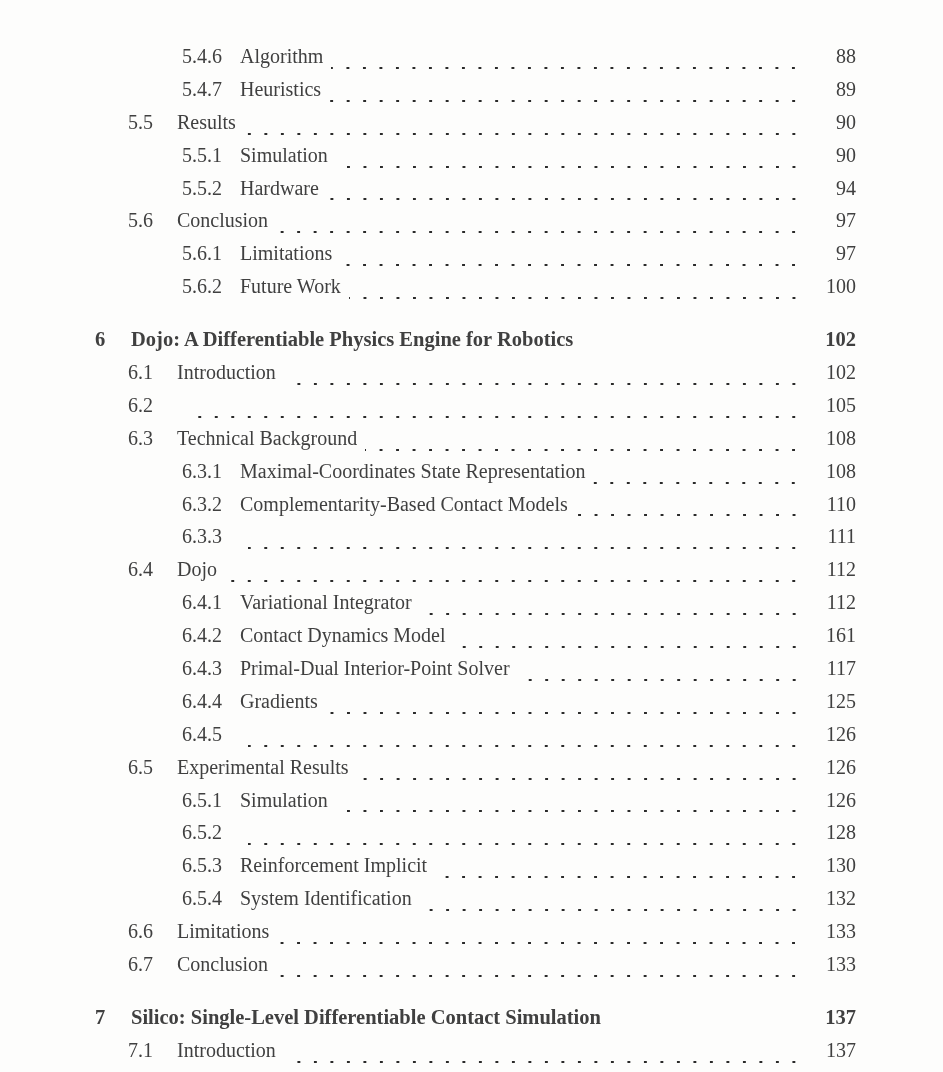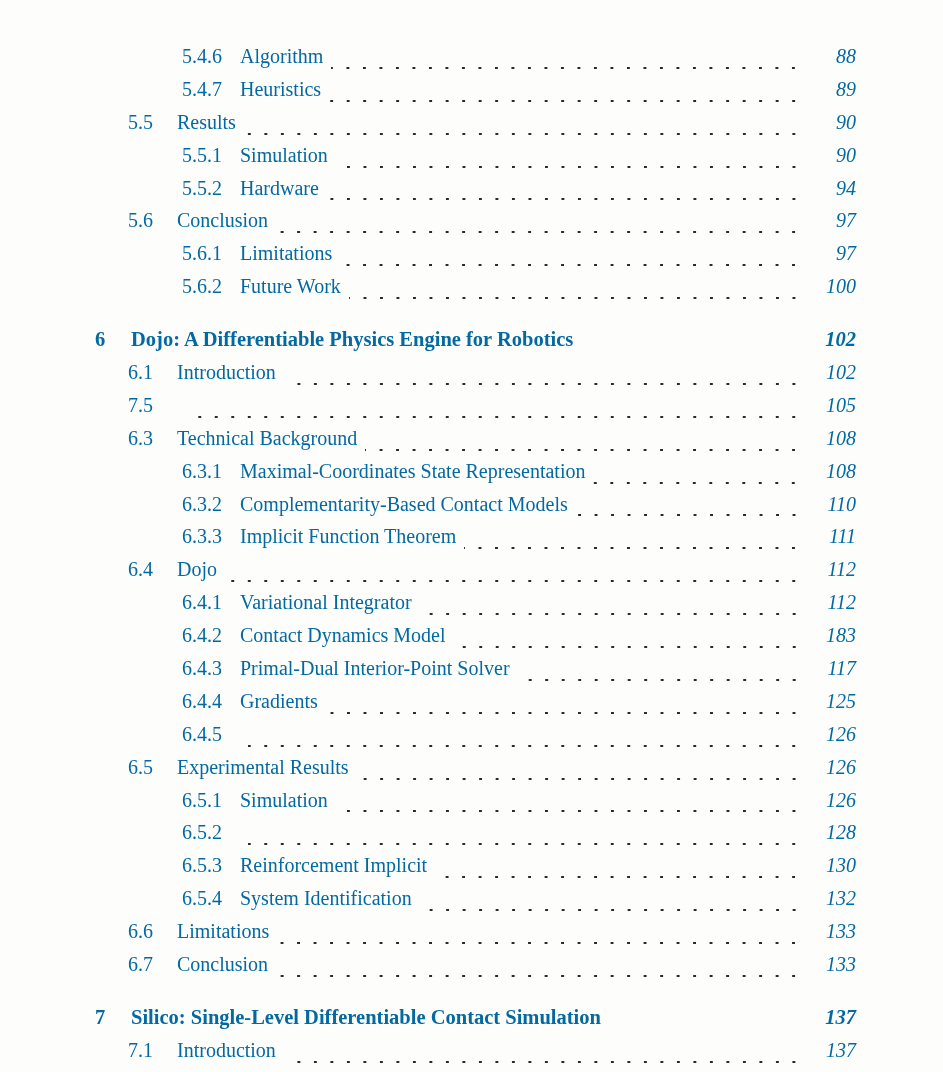--- a/index.html
+++ b/index.html
@@ -7,21 +7,21 @@
     padding: 0;
     background: #ffffff;
   }
   .page {
     position: relative;
     width: 943px;
     height: 1072px;
     background: #fdfdfc;
     overflow: hidden;
     font-family: "Liberation Serif", serif;
-    color: #0369a1;
+    color: #404040;
   }
   .toc {
     position: absolute;
     left: 95px;
     right: 87px;
     top: 45px;
   }
   .row {
     display: flex;
     align-items: baseline;
@@ -41,21 +41,20 @@
     margin-left: 8px;
     margin-right: 4px;
     background-image: radial-gradient(circle, #2a2a2a 1.25px, rgba(0,0,0,0) 1.45px);
     background-size: 16.5px 4px;
     background-repeat: repeat-x;
     background-position: right 2px bottom 8px;
   }
   .row .pg {
     flex: 0 0 48px;
     text-align: right;
-    font-style: italic;
   }
   
   .row.chapter {
     font-weight: bold;
     font-size: 20.5px;
     margin-top: 20px;
   }
   .row.chapter .num { width: 36px; }
   .row.chapter .leader { background-image: none; }
   
@@ -124,21 +123,21 @@
     <span class="leader"></span>
     <span class="pg">102</span>
   </div>
       <div class="row section">
     <span class="num">6.1</span>
     <span class="title">Introduction</span>
     <span class="leader"></span>
     <span class="pg">102</span>
   </div>
       <div class="row section">
-    <span class="num">7.5</span>
+    <span class="num">6.2</span>
     <span class="leader"></span>
     <span class="pg">105</span>
   </div>
       <div class="row section">
     <span class="num">6.3</span>
     <span class="title">Technical Background</span>
     <span class="leader"></span>
     <span class="pg">108</span>
   </div>
       <div class="row subsection">
@@ -148,41 +147,40 @@
     <span class="pg">108</span>
   </div>
       <div class="row subsection">
     <span class="num">6.3.2</span>
     <span class="title">Complementarity-Based Contact Models</span>
     <span class="leader"></span>
     <span class="pg">110</span>
   </div>
       <div class="row subsection">
     <span class="num">6.3.3</span>
-    <span class="title">Implicit Function Theorem</span>
     <span class="leader"></span>
     <span class="pg">111</span>
   </div>
       <div class="row section">
     <span class="num">6.4</span>
     <span class="title">Dojo</span>
     <span class="leader"></span>
     <span class="pg">112</span>
   </div>
       <div class="row subsection">
     <span class="num">6.4.1</span>
     <span class="title">Variational Integrator</span>
     <span class="leader"></span>
     <span class="pg">112</span>
   </div>
       <div class="row subsection">
     <span class="num">6.4.2</span>
     <span class="title">Contact Dynamics Model</span>
     <span class="leader"></span>
-    <span class="pg">183</span>
+    <span class="pg">161</span>
   </div>
       <div class="row subsection">
     <span class="num">6.4.3</span>
     <span class="title">Primal-Dual Interior-Point Solver</span>
     <span class="leader"></span>
     <span class="pg">117</span>
   </div>
       <div class="row subsection">
     <span class="num">6.4.4</span>
     <span class="title">Gradients</span>

